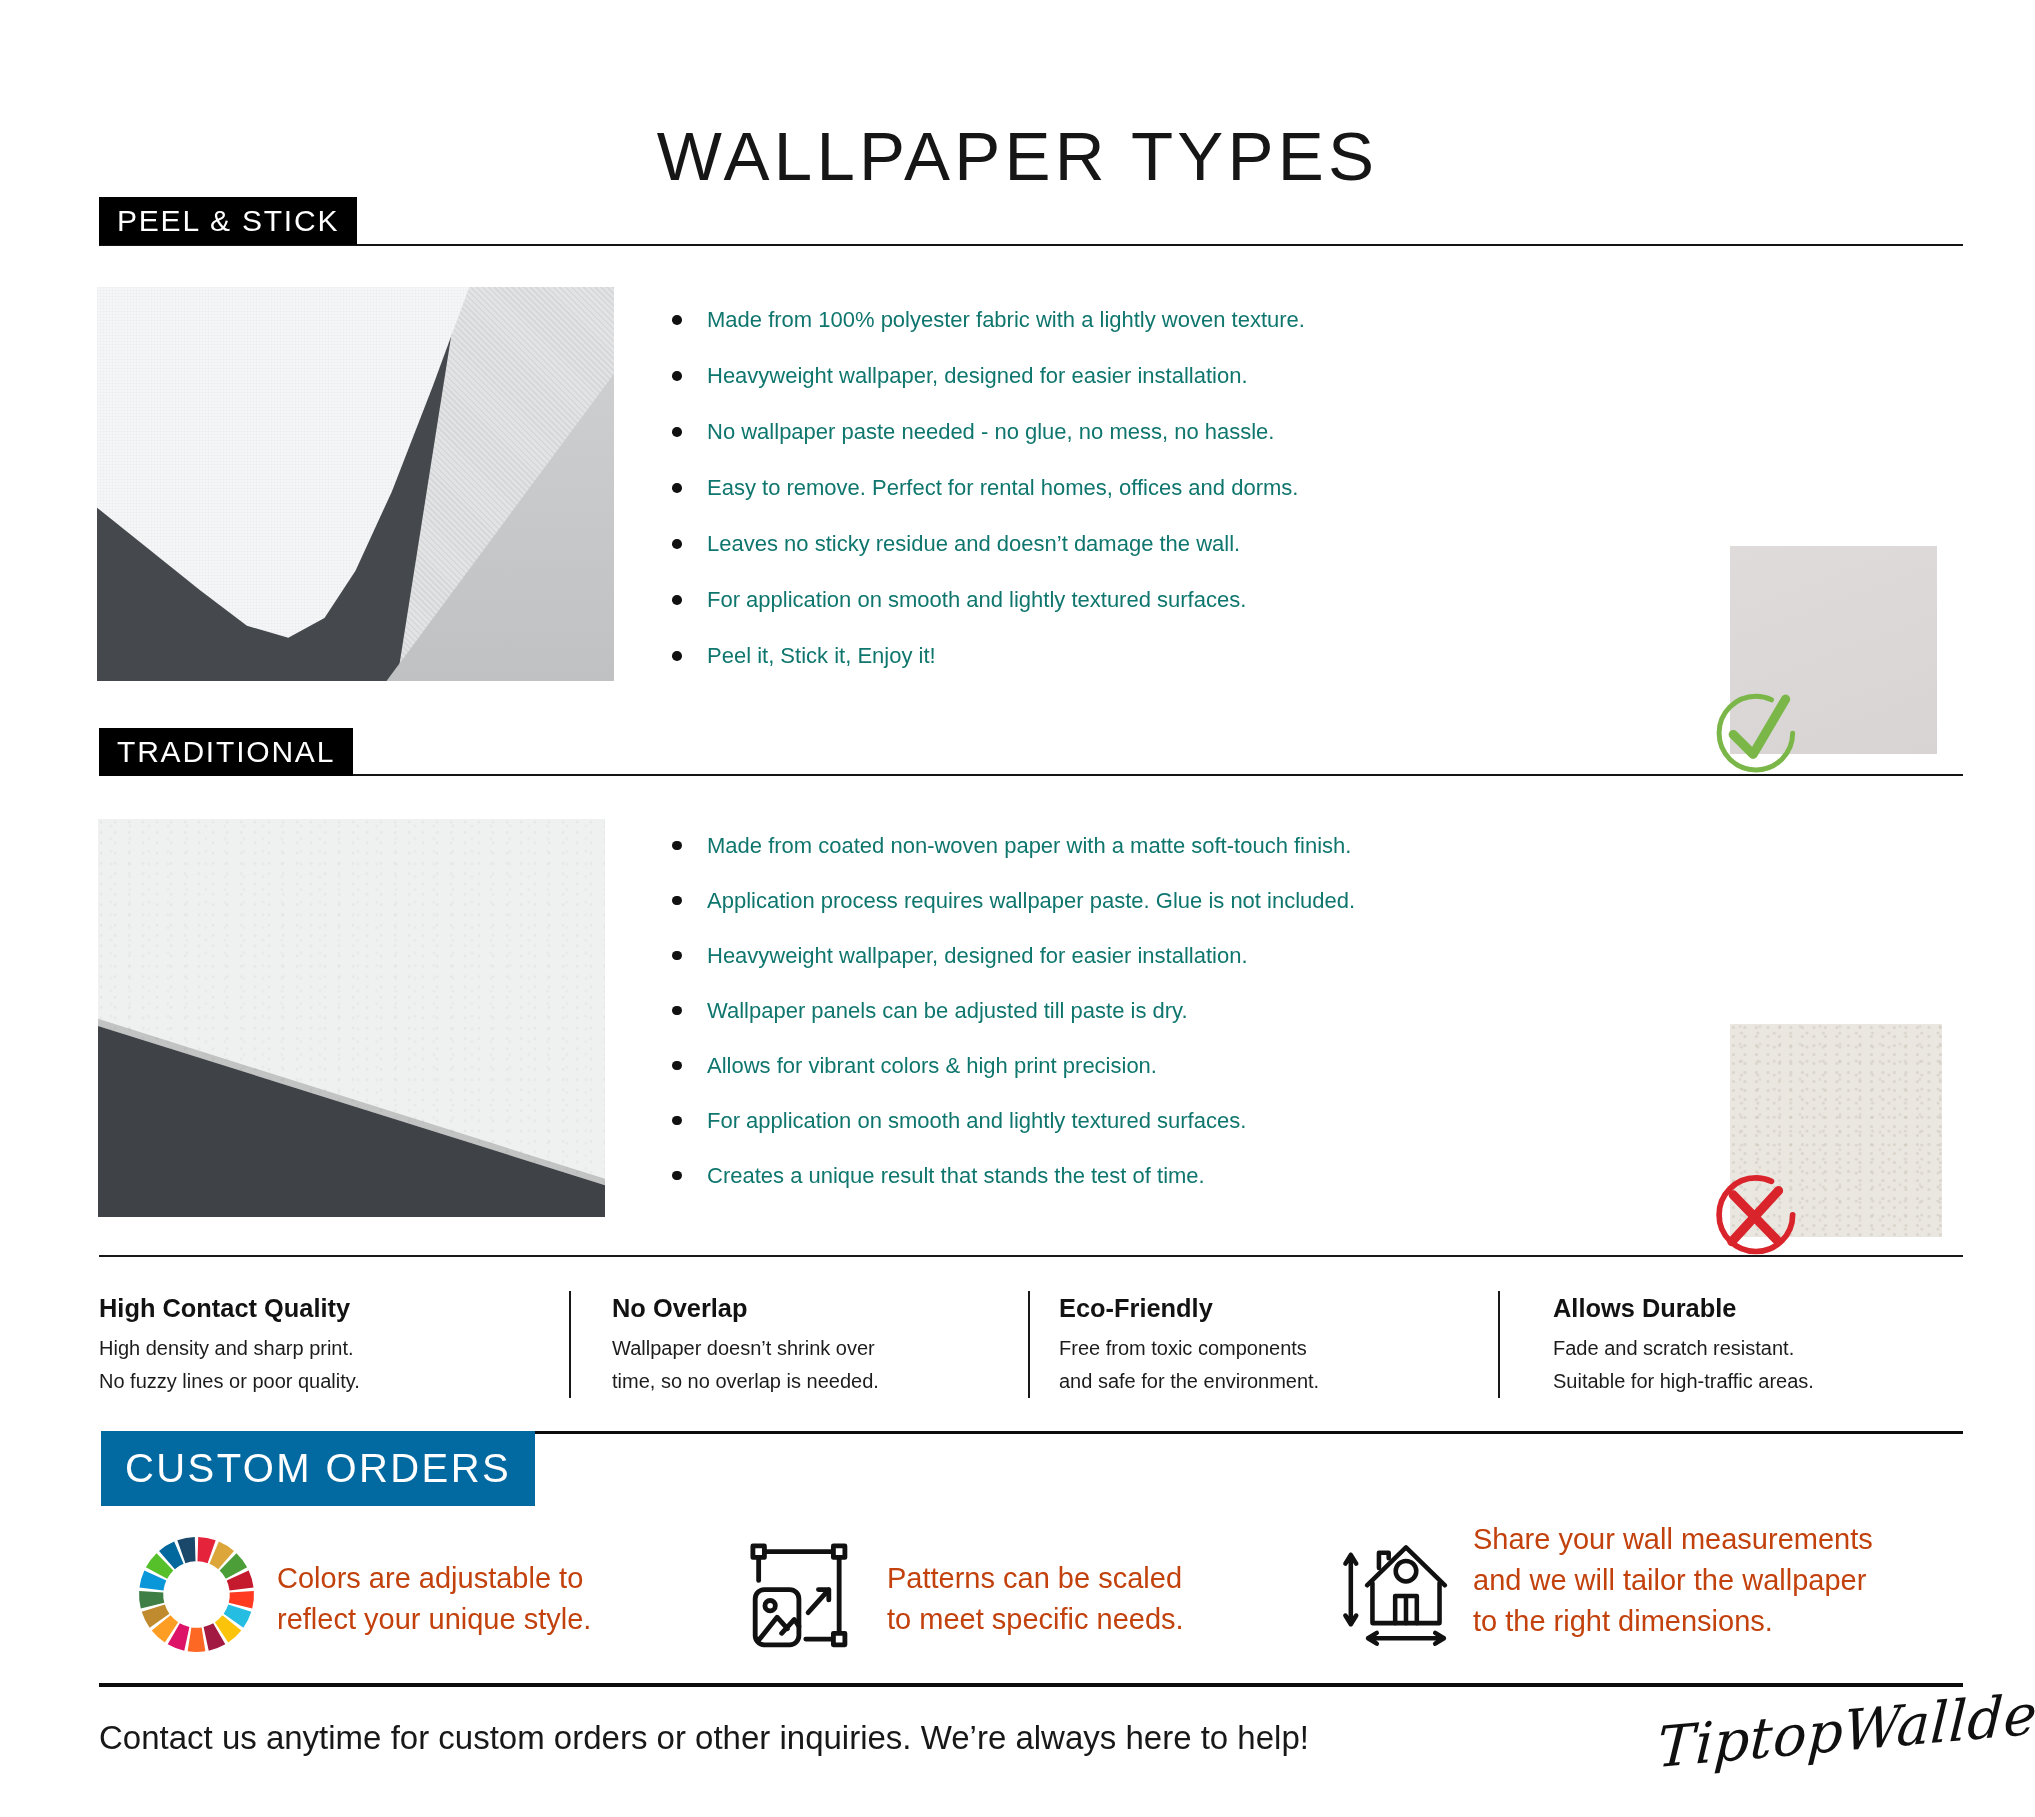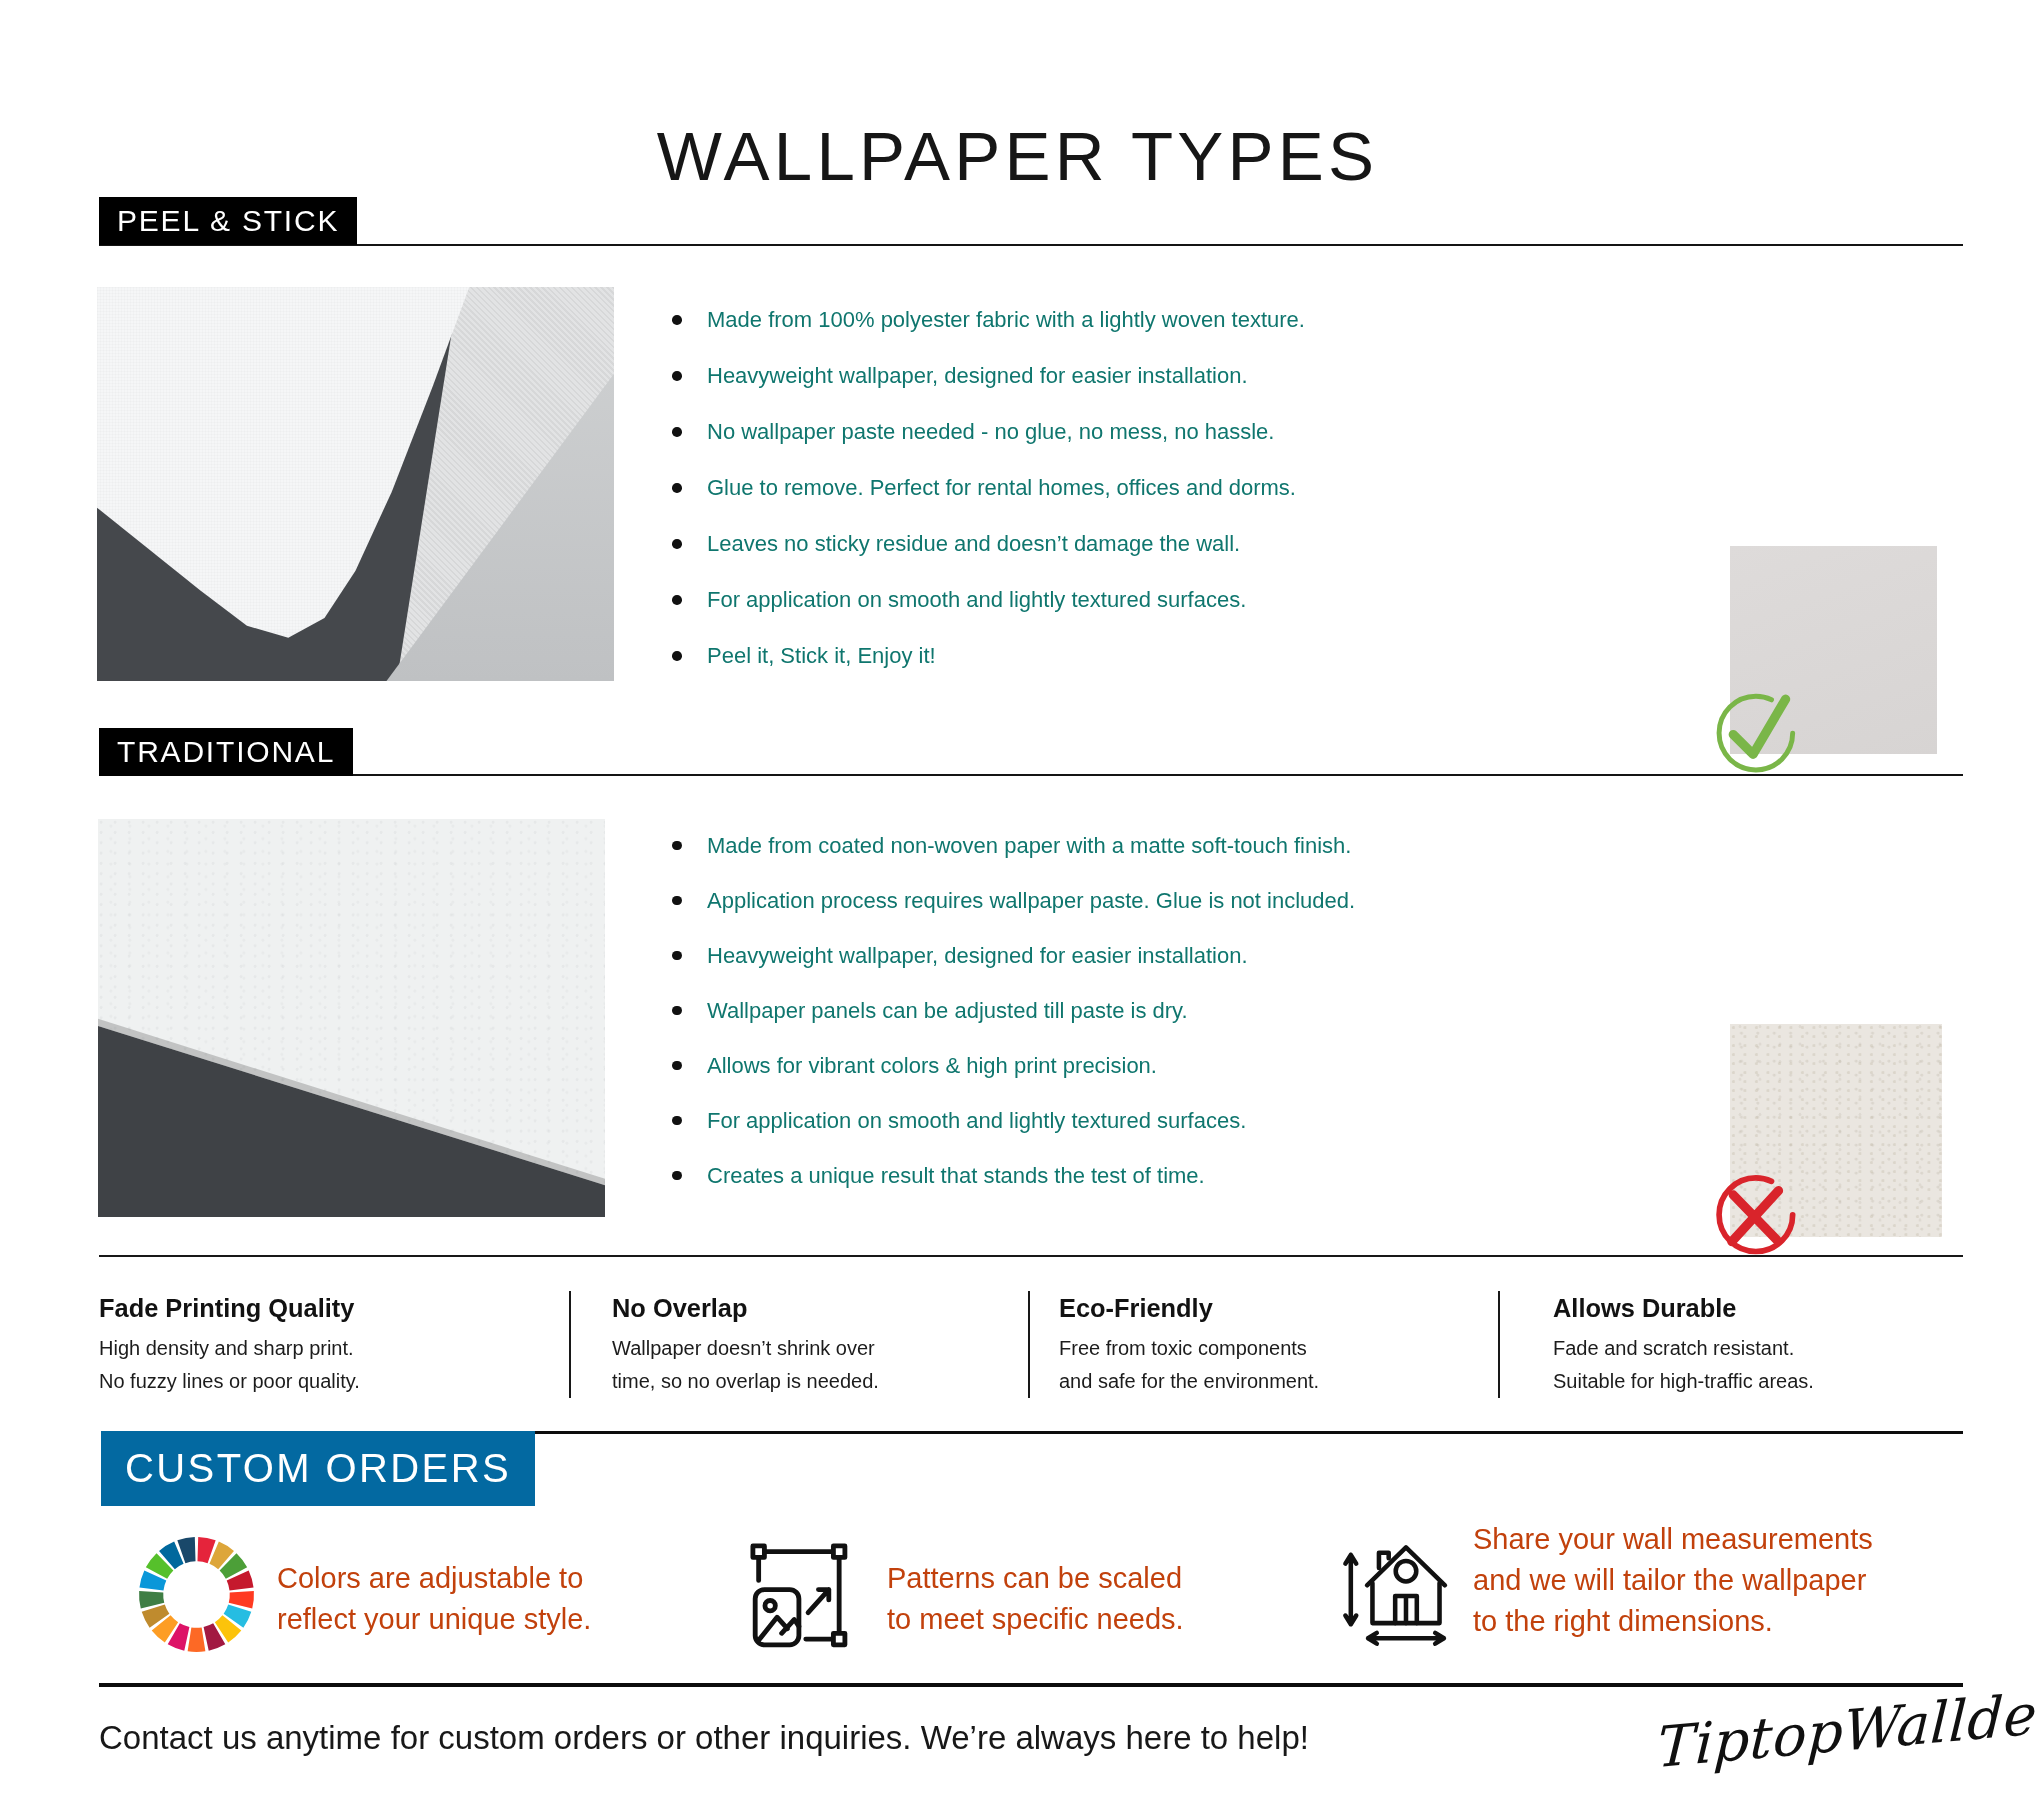--- a/index.html
+++ b/index.html
@@ -136,21 +136,21 @@
   <div class="photo photo1">
     <div class="underside"></div>
     <div class="backsheet"></div>
     <div class="front"></div>
   </div>
 
   <ul class="bullets bullets-1">
     <li>Made from 100% polyester fabric with a lightly woven texture.</li>
     <li>Heavyweight wallpaper, designed for easier installation.</li>
     <li>No wallpaper paste needed - no glue, no mess, no hassle.</li>
-    <li>Glue to remove. Perfect for rental homes, offices and dorms.</li>
+    <li>Easy to remove. Perfect for rental homes, offices and dorms.</li>
     <li>Leaves no sticky residue and doesn’t damage the wall.</li>
     <li>For application on smooth and lightly textured surfaces.</li>
     <li>Peel it, Stick it, Enjoy it!</li>
   </ul>
 
   <div class="swatch swatch-1">
     <svg class="mark" viewBox="0 0 130 130">
       <circle cx="62" cy="68" r="52" fill="none" stroke="#7ab648" stroke-width="7" pathLength="100" stroke-dasharray="82 18" stroke-linecap="round"></circle>
       <path d="M30 70 L58 98 L104 20" fill="none" stroke="#7ab648" stroke-width="13" stroke-linecap="round" stroke-linejoin="round"></path>
     </svg>
@@ -182,21 +182,21 @@
       <path d="M30 38 L92 102 M94 32 L28 104" fill="none" stroke="#d9242b" stroke-width="13" stroke-linecap="round"></path>
     </svg>
   </div>
 
   <div class="features-line"></div>
   <div class="fdiv fdiv-1"></div>
   <div class="fdiv fdiv-2"></div>
   <div class="fdiv fdiv-3"></div>
 
   <div class="fcol fcol-1">
-    <h3>Fade Printing Quality</h3>
+    <h3>High Contact Quality</h3>
     <p>High density and sharp print.</p>
     <p>No fuzzy lines or poor quality.</p>
   </div>
   <div class="fcol fcol-2">
     <h3>No Overlap</h3>
     <p>Wallpaper doesn’t shrink over</p>
     <p>time, so no overlap is needed.</p>
   </div>
   <div class="fcol fcol-3">
     <h3>Eco-Friendly</h3>

